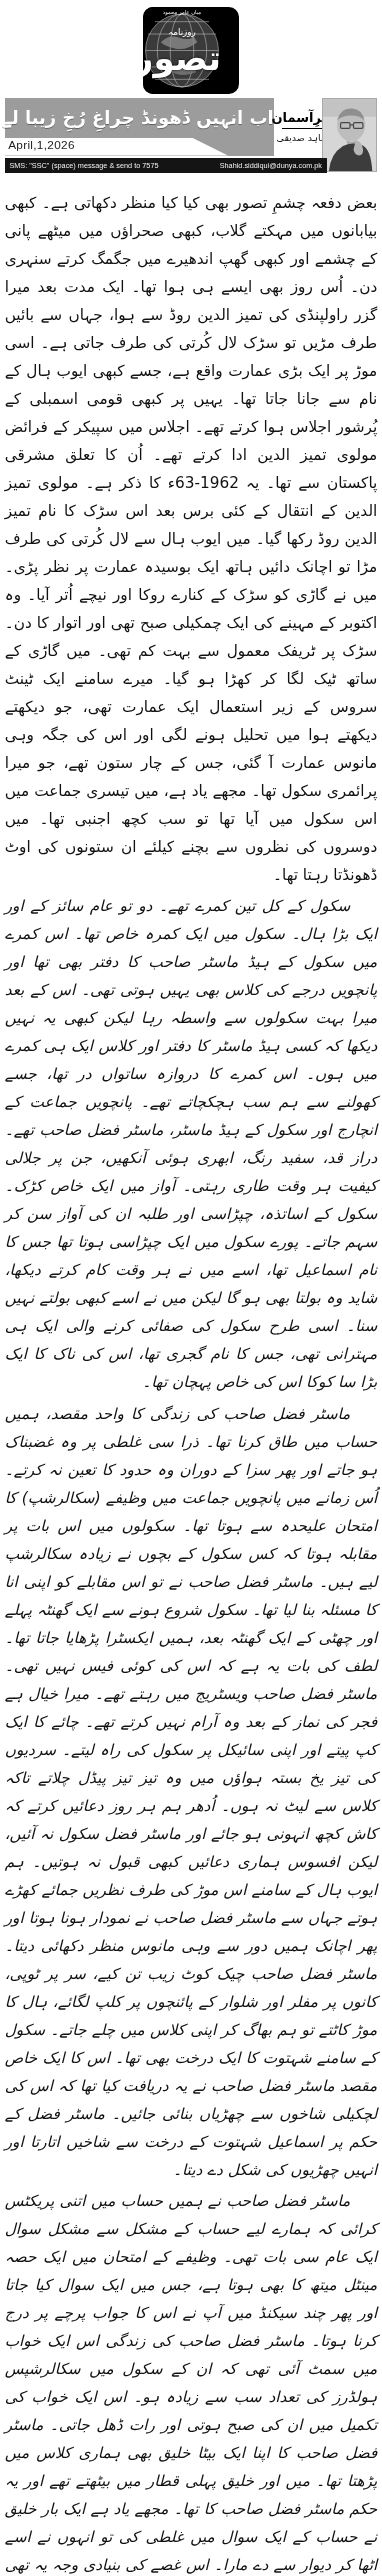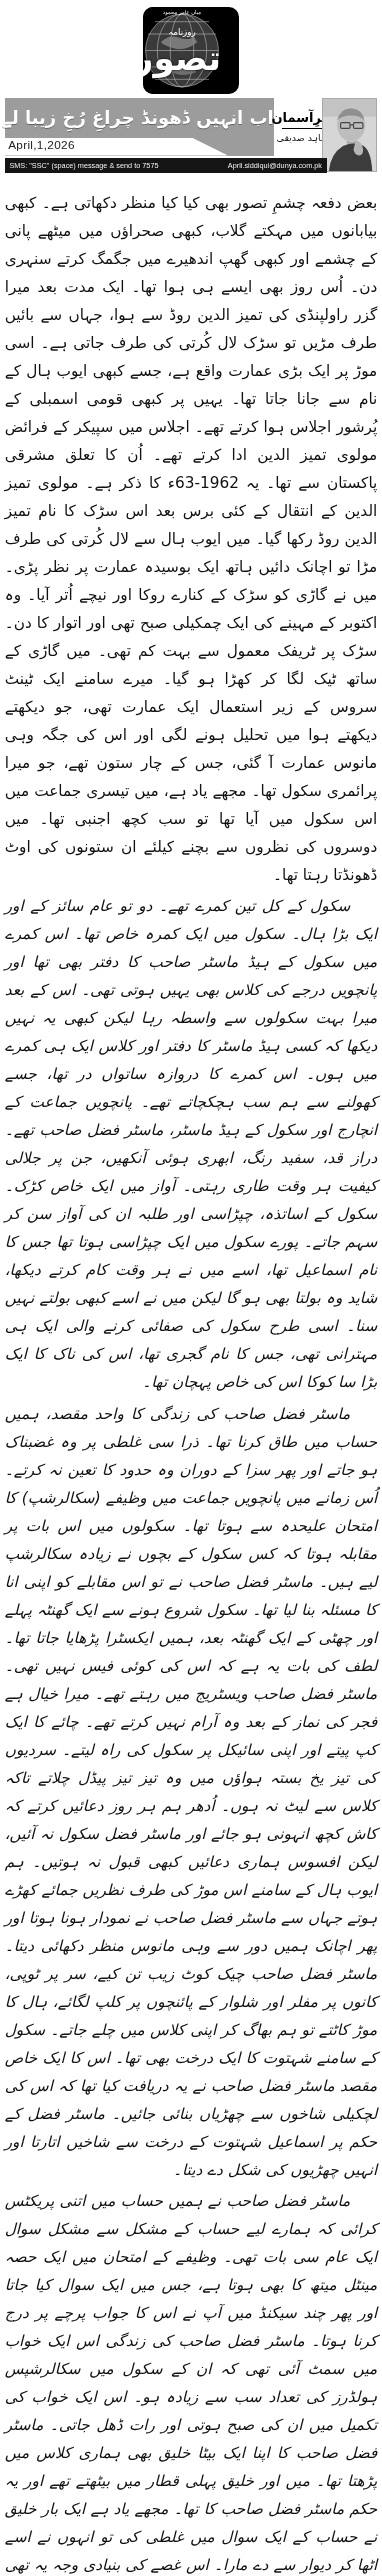--- a/index.html
+++ b/index.html
@@ -110,21 +110,21 @@
         <line x1="46" y1="44" x2="52" y2="44" stroke="#444" stroke-width="2"></line>
         <path d="M40 70 q8 6 18 0 l-2 8 q-7 4 -14 0z" fill="#a8a8a8"></path>
         <path d="M58 78 q14 4 16 20 l0 26 l-28 0 q-2 -20 4 -30 q4 -10 8 -16z" fill="#9d9d9d"></path>
         <path d="M10 124 q2 -30 24 -44 q14 -8 32 -2 q16 6 18 46z" fill="#3c3c3c"></path>
         <path d="M56 70 q10 2 12 14 q2 10 -6 12 q-8 0 -10 -10z" fill="#b5b5b5"></path>
       </svg>
     </div>
 
     <div class="contact-bar">
       <span>SMS: "SSC" (space) message &amp; send to 7575</span>
-      <span>April.siddiqui@dunya.com.pk</span>
+      <span>Shahid.siddiqui@dunya.com.pk</span>
     </div>
   </div>
 
   <div class="article">
       <p>بعض دفعہ چشمِ تصور بھی کیا کیا منظر دکھاتی ہے۔ کبھی بیابانوں میں مہکتے گلاب، کبھی صحراؤں میں میٹھے پانی کے چشمے اور کبھی گھپ اندھیرے میں جگمگ کرتے سنہری دن۔ اُس روز بھی ایسے ہی ہوا تھا۔ ایک مدت بعد میرا گزر راولپنڈی کی تمیز الدین روڈ سے ہوا، جہاں سے بائیں طرف مڑیں تو سڑک لال کُرتی کی طرف جاتی ہے۔ اسی موڑ پر ایک بڑی عمارت واقع ہے، جسے کبھی ایوب ہال کے نام سے جانا جاتا تھا۔ یہیں پر کبھی قومی اسمبلی کے پُرشور اجلاس ہوا کرتے تھے۔ اجلاس میں سپیکر کے فرائض مولوی تمیز الدین ادا کرتے تھے۔ اُن کا تعلق مشرقی پاکستان سے تھا۔ یہ 1962-63ء کا ذکر ہے۔ مولوی تمیز الدین کے انتقال کے کئی برس بعد اس سڑک کا نام تمیز الدین روڈ رکھا گیا۔ میں ایوب ہال سے لال کُرتی کی طرف مڑا تو اچانک دائیں ہاتھ ایک بوسیدہ عمارت پر نظر پڑی۔ میں نے گاڑی کو سڑک کے کنارے روکا اور نیچے اُتر آیا۔ وہ اکتوبر کے مہینے کی ایک چمکیلی صبح تھی اور اتوار کا دن۔ سڑک پر ٹریفک معمول سے بہت کم تھی۔ میں گاڑی کے ساتھ ٹیک لگا کر کھڑا ہو گیا۔ میرے سامنے ایک ٹینٹ سروس کے زیر استعمال ایک عمارت تھی، جو دیکھتے دیکھتے ہوا میں تحلیل ہونے لگی اور اس کی جگہ وہی مانوس عمارت آ گئی، جس کے چار ستون تھے، جو میرا پرائمری سکول تھا۔ مجھے یاد ہے، میں تیسری جماعت میں اس سکول میں آیا تھا تو سب کچھ اجنبی تھا۔ میں دوسروں کی نظروں سے بچنے کیلئے ان ستونوں کی اوٹ ڈھونڈتا رہتا تھا۔</p>
       <p>سکول کے کل تین کمرے تھے۔ دو تو عام سائز کے اور ایک بڑا ہال۔ سکول میں ایک کمرہ خاص تھا۔ اس کمرے میں سکول کے ہیڈ ماسٹر صاحب کا دفتر بھی تھا اور پانچویں درجے کی کلاس بھی یہیں ہوتی تھی۔ اس کے بعد میرا بہت سکولوں سے واسطہ رہا لیکن کبھی یہ نہیں دیکھا کہ کسی ہیڈ ماسٹر کا دفتر اور کلاس ایک ہی کمرے میں ہوں۔ اس کمرے کا دروازہ ساتواں در تھا، جسے کھولنے سے ہم سب ہچکچاتے تھے۔ پانچویں جماعت کے انچارج اور سکول کے ہیڈ ماسٹر، ماسٹر فضل صاحب تھے۔ دراز قد، سفید رنگ، ابھری ہوئی آنکھیں، جن پر جلالی کیفیت ہر وقت طاری رہتی۔ آواز میں ایک خاص کڑک۔ سکول کے اساتذہ، چپڑاسی اور طلبہ ان کی آواز سن کر سہم جاتے۔ پورے سکول میں ایک چپڑاسی ہوتا تھا جس کا نام اسماعیل تھا، اسے میں نے ہر وقت کام کرتے دیکھا، شاید وہ بولتا بھی ہو گا لیکن میں نے اسے کبھی بولتے نہیں سنا۔ اسی طرح سکول کی صفائی کرنے والی ایک ہی مہترانی تھی، جس کا نام گجری تھا، اس کی ناک کا ایک بڑا سا کوکا اس کی خاص پہچان تھا۔</p>
       <p>ماسٹر فضل صاحب کی زندگی کا واحد مقصد، ہمیں حساب میں طاق کرنا تھا۔ ذرا سی غلطی پر وہ غضبناک ہو جاتے اور پھر سزا کے دوران وہ حدود کا تعین نہ کرتے۔ اُس زمانے میں پانچویں جماعت میں وظیفے (سکالرشپ) کا امتحان علیحدہ سے ہوتا تھا۔ سکولوں میں اس بات پر مقابلہ ہوتا کہ کس سکول کے بچوں نے زیادہ سکالرشپ لیے ہیں۔ ماسٹر فضل صاحب نے تو اس مقابلے کو اپنی انا کا مسئلہ بنا لیا تھا۔ سکول شروع ہونے سے ایک گھنٹہ پہلے اور چھٹی کے ایک گھنٹہ بعد، ہمیں ایکسٹرا پڑھایا جاتا تھا۔ لطف کی بات یہ ہے کہ اس کی کوئی فیس نہیں تھی۔ ماسٹر فضل صاحب ویسٹریج میں رہتے تھے۔ میرا خیال ہے فجر کی نماز کے بعد وہ آرام نہیں کرتے تھے۔ چائے کا ایک کپ پیتے اور اپنی سائیکل پر سکول کی راہ لیتے۔ سردیوں کی تیز یخ بستہ ہواؤں میں وہ تیز تیز پیڈل چلاتے تاکہ کلاس سے لیٹ نہ ہوں۔ اُدھر ہم ہر روز دعائیں کرتے کہ کاش کچھ انہونی ہو جائے اور ماسٹر فضل سکول نہ آئیں، لیکن افسوس ہماری دعائیں کبھی قبول نہ ہوتیں۔ ہم ایوب ہال کے سامنے اس موڑ کی طرف نظریں جمائے کھڑے ہوتے جہاں سے ماسٹر فضل صاحب نے نمودار ہونا ہوتا اور پھر اچانک ہمیں دور سے وہی مانوس منظر دکھائی دیتا۔ ماسٹر فضل صاحب چیک کوٹ زیب تن کیے، سر پر ٹوپی، کانوں پر مفلر اور شلوار کے پائنچوں پر کلپ لگائے، ہال کا موڑ کاٹتے تو ہم بھاگ کر اپنی کلاس میں چلے جاتے۔ سکول کے سامنے شہتوت کا ایک درخت بھی تھا۔ اس کا ایک خاص مقصد ماسٹر فضل صاحب نے یہ دریافت کیا تھا کہ اس کی لچکیلی شاخوں سے چھڑیاں بنائی جائیں۔ ماسٹر فضل کے حکم پر اسماعیل شہتوت کے درخت سے شاخیں اتارتا اور انہیں چھڑیوں کی شکل دے دیتا۔</p>
       <p>ماسٹر فضل صاحب نے ہمیں حساب میں اتنی پریکٹس کرائی کہ ہمارے لیے حساب کے مشکل سے مشکل سوال ایک عام سی بات تھی۔ وظیفے کے امتحان میں ایک حصہ مینٹل میتھ کا بھی ہوتا ہے، جس میں ایک سوال کیا جاتا اور پھر چند سیکنڈ میں آپ نے اس کا جواب پرچے پر درج کرنا ہوتا۔ ماسٹر فضل صاحب کی زندگی اس ایک خواب میں سمٹ آئی تھی کہ ان کے سکول میں سکالرشپس ہولڈرز کی تعداد سب سے زیادہ ہو۔ اس ایک خواب کی تکمیل میں ان کی صبح ہوتی اور رات ڈھل جاتی۔ ماسٹر فضل صاحب کا اپنا ایک بیٹا خلیق بھی ہماری کلاس میں پڑھتا تھا۔ میں اور خلیق پہلی قطار میں بیٹھتے تھے اور یہ حکم ماسٹر فضل صاحب کا تھا۔ مجھے یاد ہے ایک بار خلیق نے حساب کے ایک سوال میں غلطی کی تو انہوں نے اسے اٹھا کر دیوار سے دے مارا۔ اس غصے کی بنیادی وجہ یہ تھی کہ اتنا آسان سوال تم نے غلط کیسے کر دیا۔ مجھے سردیوں کی وہ صبحیں اچھی طرح یاد ہیں، جب ہم اپنے ٹاٹ اٹھائے ماسٹر فضل صاحب کے ساتھ قریبی میدان میں جاتے جہاں دھوپ ہوتی، ٹاٹوں کو پہلے جھاڑا جاتا اور پھر ترتیب سے بچھایا جاتا۔ ہماری کوشش ہوتی کہ ٹاٹوں میں جہاں سوراخ ہیں ان سے ہٹ کر بیٹھا جائے۔ ماسٹر فضل صاحب سامنے کین کی کرسی پر بیٹھتے اور پھر سوالات کی نہ ختم ہونے والی مشق شروع ہو جاتی۔ ان دنوں مجھے خوابوں میں بھی سوالات آتے اور جوابات دیتے دیتے میری آنکھ کھل جاتی۔ ماسٹر فضل صاحب کا پہاڑوں پر بڑا زور تھا، ہر روز پریکٹس کی جاتی۔</p>
     </div>
 

